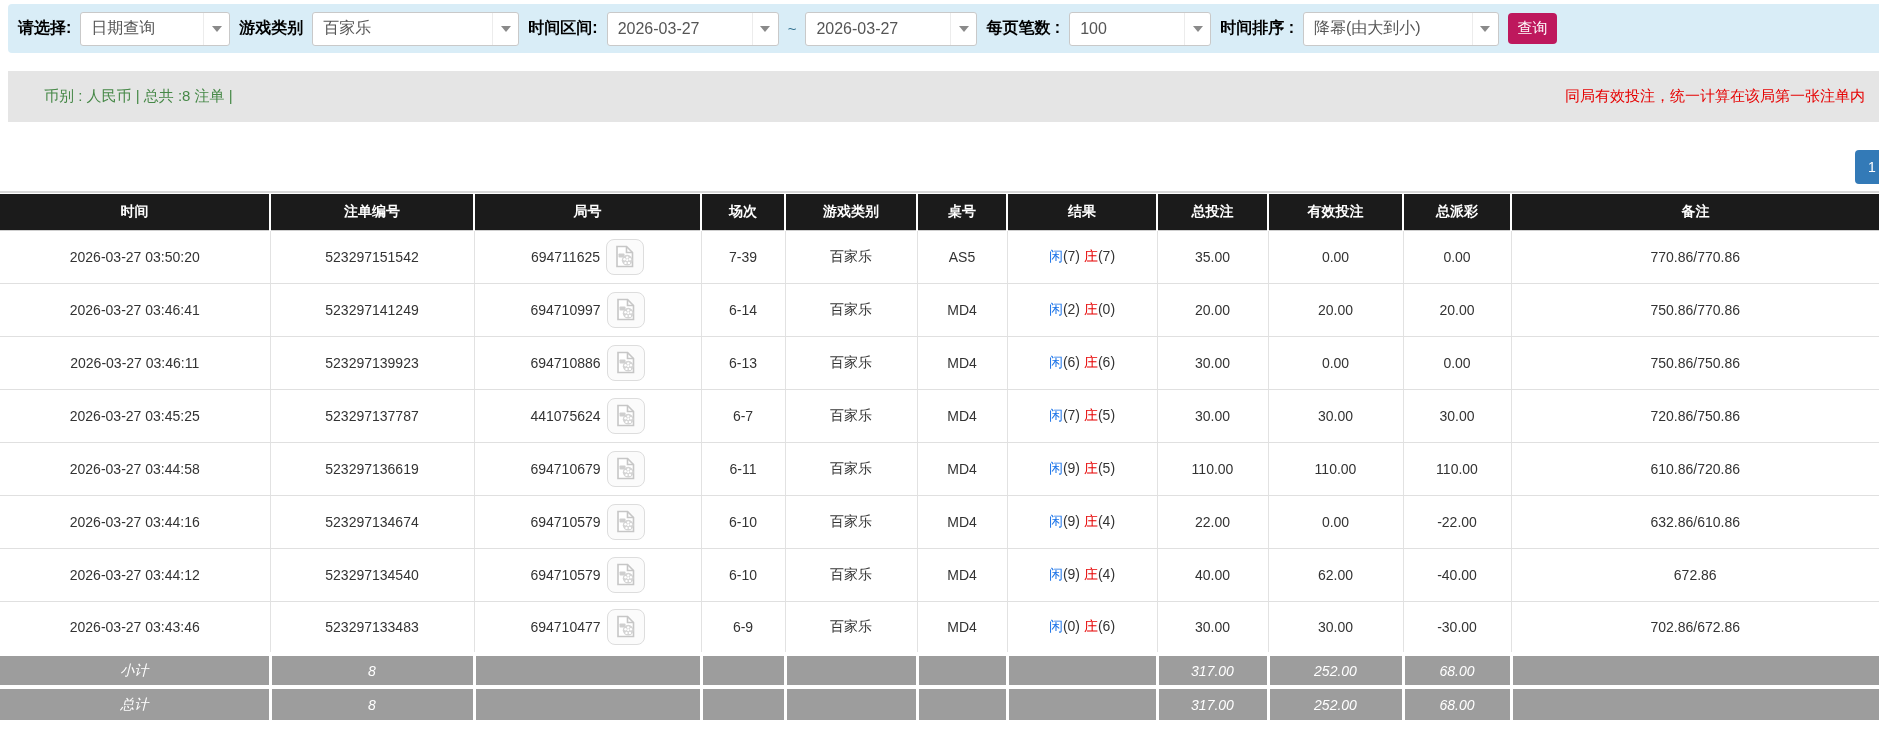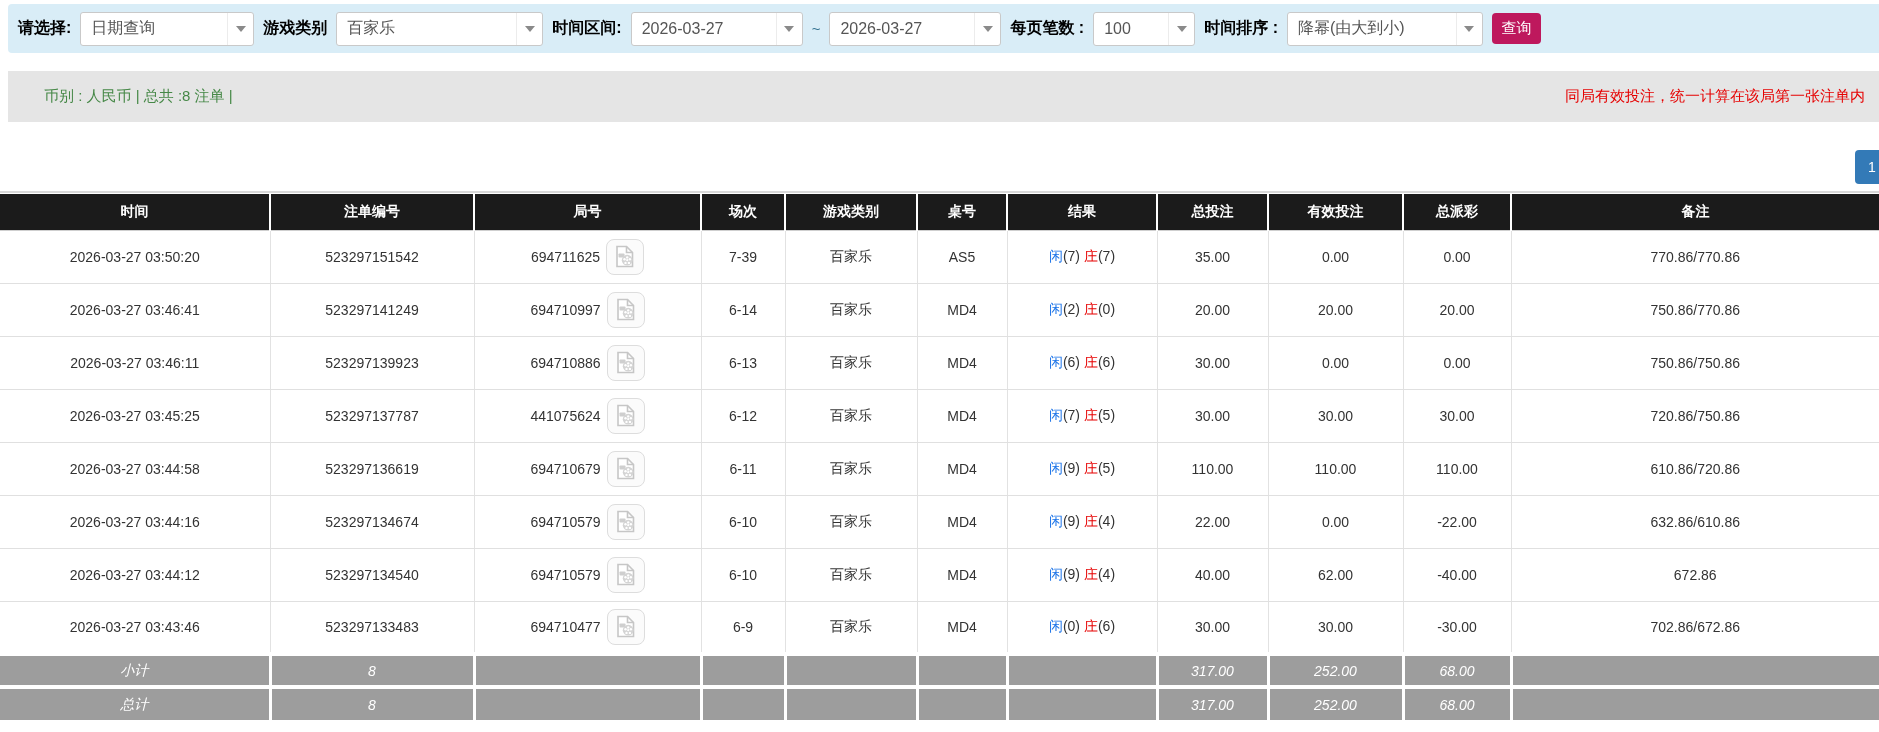--- a/index.html
+++ b/index.html
@@ -75,21 +75,21 @@
     background:#9d9d9d; color:#fff; font-size:14px; height:33px; text-align:center;
     border-right:3px solid #fff; border-top:4px solid #fff; border-bottom:none; padding:0;font-style:italic;
   }
   tr.total-row td:last-child { border-right:none; }
 </style>
 </head>
 <body>
 
 <div class="filter-bar">
   <span class="f-label">请选择:</span>
-  <div class="combo" style="width:174px">
+  <div class="combo" style="width:150px">
     <span class="val">日期查询</span>
     <span class="caret-zone">
         <span class="caret"></span>
       </span>
   </div>
 
   <span class="f-label">游戏类别</span>
   <div class="combo" style="width:207px">
     <span class="val">百家乐</span>
     <span class="caret-zone">
@@ -106,21 +106,21 @@
   </div>
   <span class="tilde">~</span>
   <div class="combo" style="width:172px">
     <span class="val">2026-03-27</span>
     <span class="caret-zone">
         <span class="caret"></span>
       </span>
   </div>
 
   <span class="f-label">每页笔数 :</span>
-  <div class="combo" style="width:102px">
+  <div class="combo" style="width:142px">
     <span class="val">100</span>
     <span class="caret-zone">
         <span class="caret"></span>
       </span>
   </div>
 
   <span class="f-label">时间排序 :</span>
   <div class="combo" style="width:196px">
     <span class="val">降幂(由大到小)</span>
     <span class="caret-zone">
@@ -286,21 +286,21 @@
             <circle cx="12.2" cy="15.2" r="1.1" fill="#ffffff"></circle>
             <circle cx="12.2" cy="12.4" r="1.2" fill="#ffffff"></circle>
             <circle cx="14.9" cy="14.3" r="1.2" fill="#ffffff"></circle>
             <circle cx="13.9" cy="17.9" r="1.2" fill="#ffffff"></circle>
             <circle cx="10.5" cy="17.9" r="1.2" fill="#ffffff"></circle>
             <circle cx="9.5" cy="14.3" r="1.2" fill="#ffffff"></circle>
           </svg>
         </button>
       </span>
     </td>
-    <td>6-12</td>
+    <td>6-7</td>
     <td>百家乐</td>
     <td>MD4</td>
     <td>
       <span class="p-char">闲</span><span class="res-num">(7)</span>
       <span class="b-char">庄</span><span class="res-num">(5)</span>
     </td>
     <td class="blue-val">30.00</td>
     <td>30.00</td>
     <td>30.00</td>
     <td>720.86/750.86</td>

